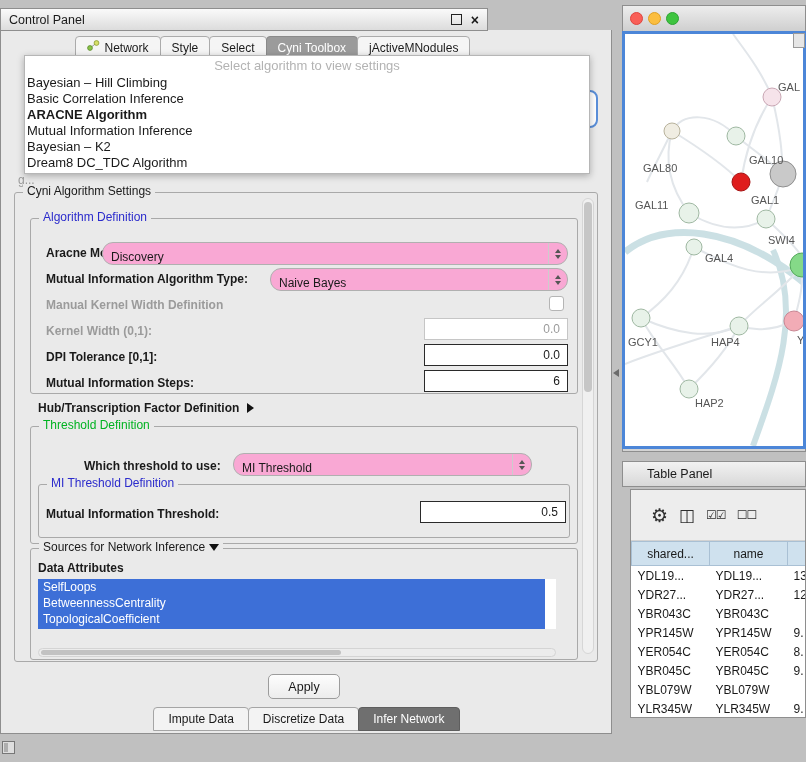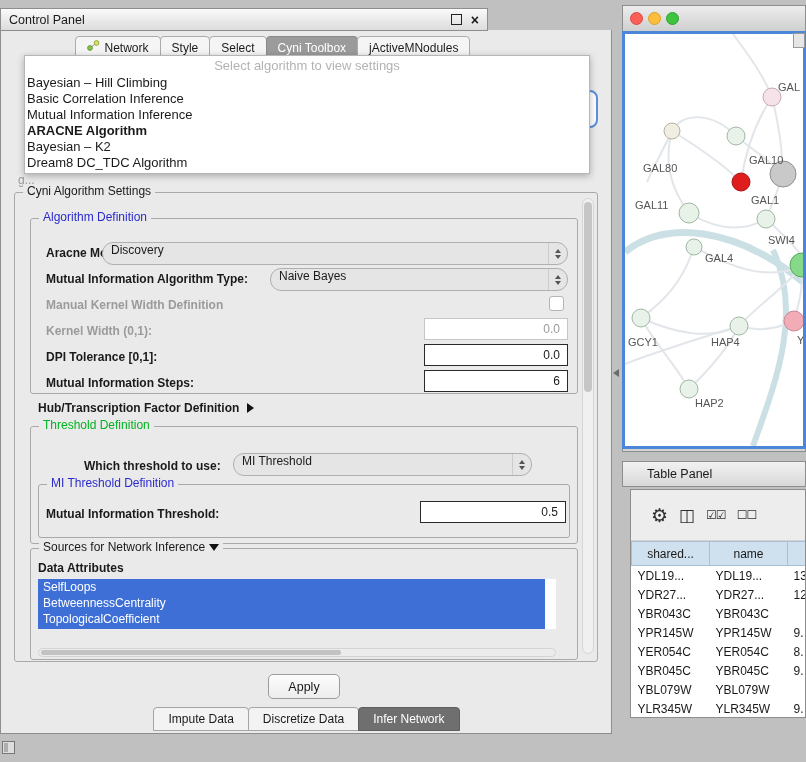--- a/index.html
+++ b/index.html
@@ -39,21 +39,21 @@
   #fs-sources{left:30px;top:548px;width:546px;height:110px;}
 
   .blab{font-size:12px;font-weight:bold;height:14px;line-height:14px;white-space:nowrap;}
   .blab.dis{color:#9b9b9b;}
   #lbl-aracne{left:46px;top:246px;}   #lbl-mitype{left:46px;top:272px;}
   #lbl-manual{left:46px;top:298px;}   #lbl-kernel{left:46px;top:324px;text-align:right;}
   #lbl-dpi{left:46px;top:350px;}      #lbl-steps{left:46px;top:376px;}
   #lbl-which{left:84px;top:459px;}    #lbl-mithr{left:46px;top:507px;}
   #lbl-attrs{left:38px;top:561px;font-size:12px;font-weight:bold;}
 
-  .combo{height:23px;background:#e5e5e5;border:1px solid #b0b0b0;border-radius:11px;box-sizing:border-box;font-size:12px;display:flex;align-items:flex-start;padding-left:8px;}
+  .combo{height:23px;background:#f9a8d4;border:1px solid #b0b0b0;border-radius:11px;box-sizing:border-box;font-size:12px;display:flex;align-items:flex-end;padding-left:8px;}
   #cmb-aracne{left:102px;top:242px;width:466px;}
   #cmb-mitype{left:270px;top:268px;width:298px;}
   #cmb-which{left:233px;top:453px;width:299px;}
   .combo-arrows{position:absolute;right:0;top:0;bottom:0;width:18px;border-left:1px solid #cccccc;display:flex;flex-direction:column;align-items:center;justify-content:center;gap:2px;}
   .tri-up{width:0;height:0;border-left:3.5px solid transparent;border-right:3.5px solid transparent;border-bottom:4.5px solid #555;}
   .tri-down{width:0;height:0;border-left:3.5px solid transparent;border-right:3.5px solid transparent;border-top:4.5px solid #555;}
 
   .numfield{height:22px;background:#fff;border:1px solid #2a2a2a;box-sizing:border-box;font-size:12px;display:flex;align-items:center;justify-content:flex-end;padding-right:7px;}
   .numfield.dis2{border-color:#c6c6c6;color:#9b9b9b;}
   #fld-kernel{left:424px;top:318px;width:144px;}
@@ -141,22 +141,22 @@
   </div>
 
 <div class="abs" id="combo-sliver"></div>
 <div class="abs" id="obscured-g">g...</div>
 
 <div class="abs" id="algo-popup">
   <div id="popup-prompt">Select algorithm to view settings</div>
   <div id="popup-items">
       <div class="popup-item">Bayesian – Hill Climbing</div>
       <div class="popup-item">Basic Correlation Inference</div>
+      <div class="popup-item selected">ARACNE Algorithm</div>
       <div class="popup-item">Mutual Information Inference</div>
-      <div class="popup-item selected">ARACNE Algorithm</div>
       <div class="popup-item">Bayesian – K2</div>
       <div class="popup-item">Dream8 DC_TDC Algorithm</div>
     </div>
 </div>
 
 <div class="abs fs" id="fs-settings">
   <span class="legend">Cyni Algorithm Settings</span>
 </div>
 
 <div class="abs fs" id="fs-algdef">

